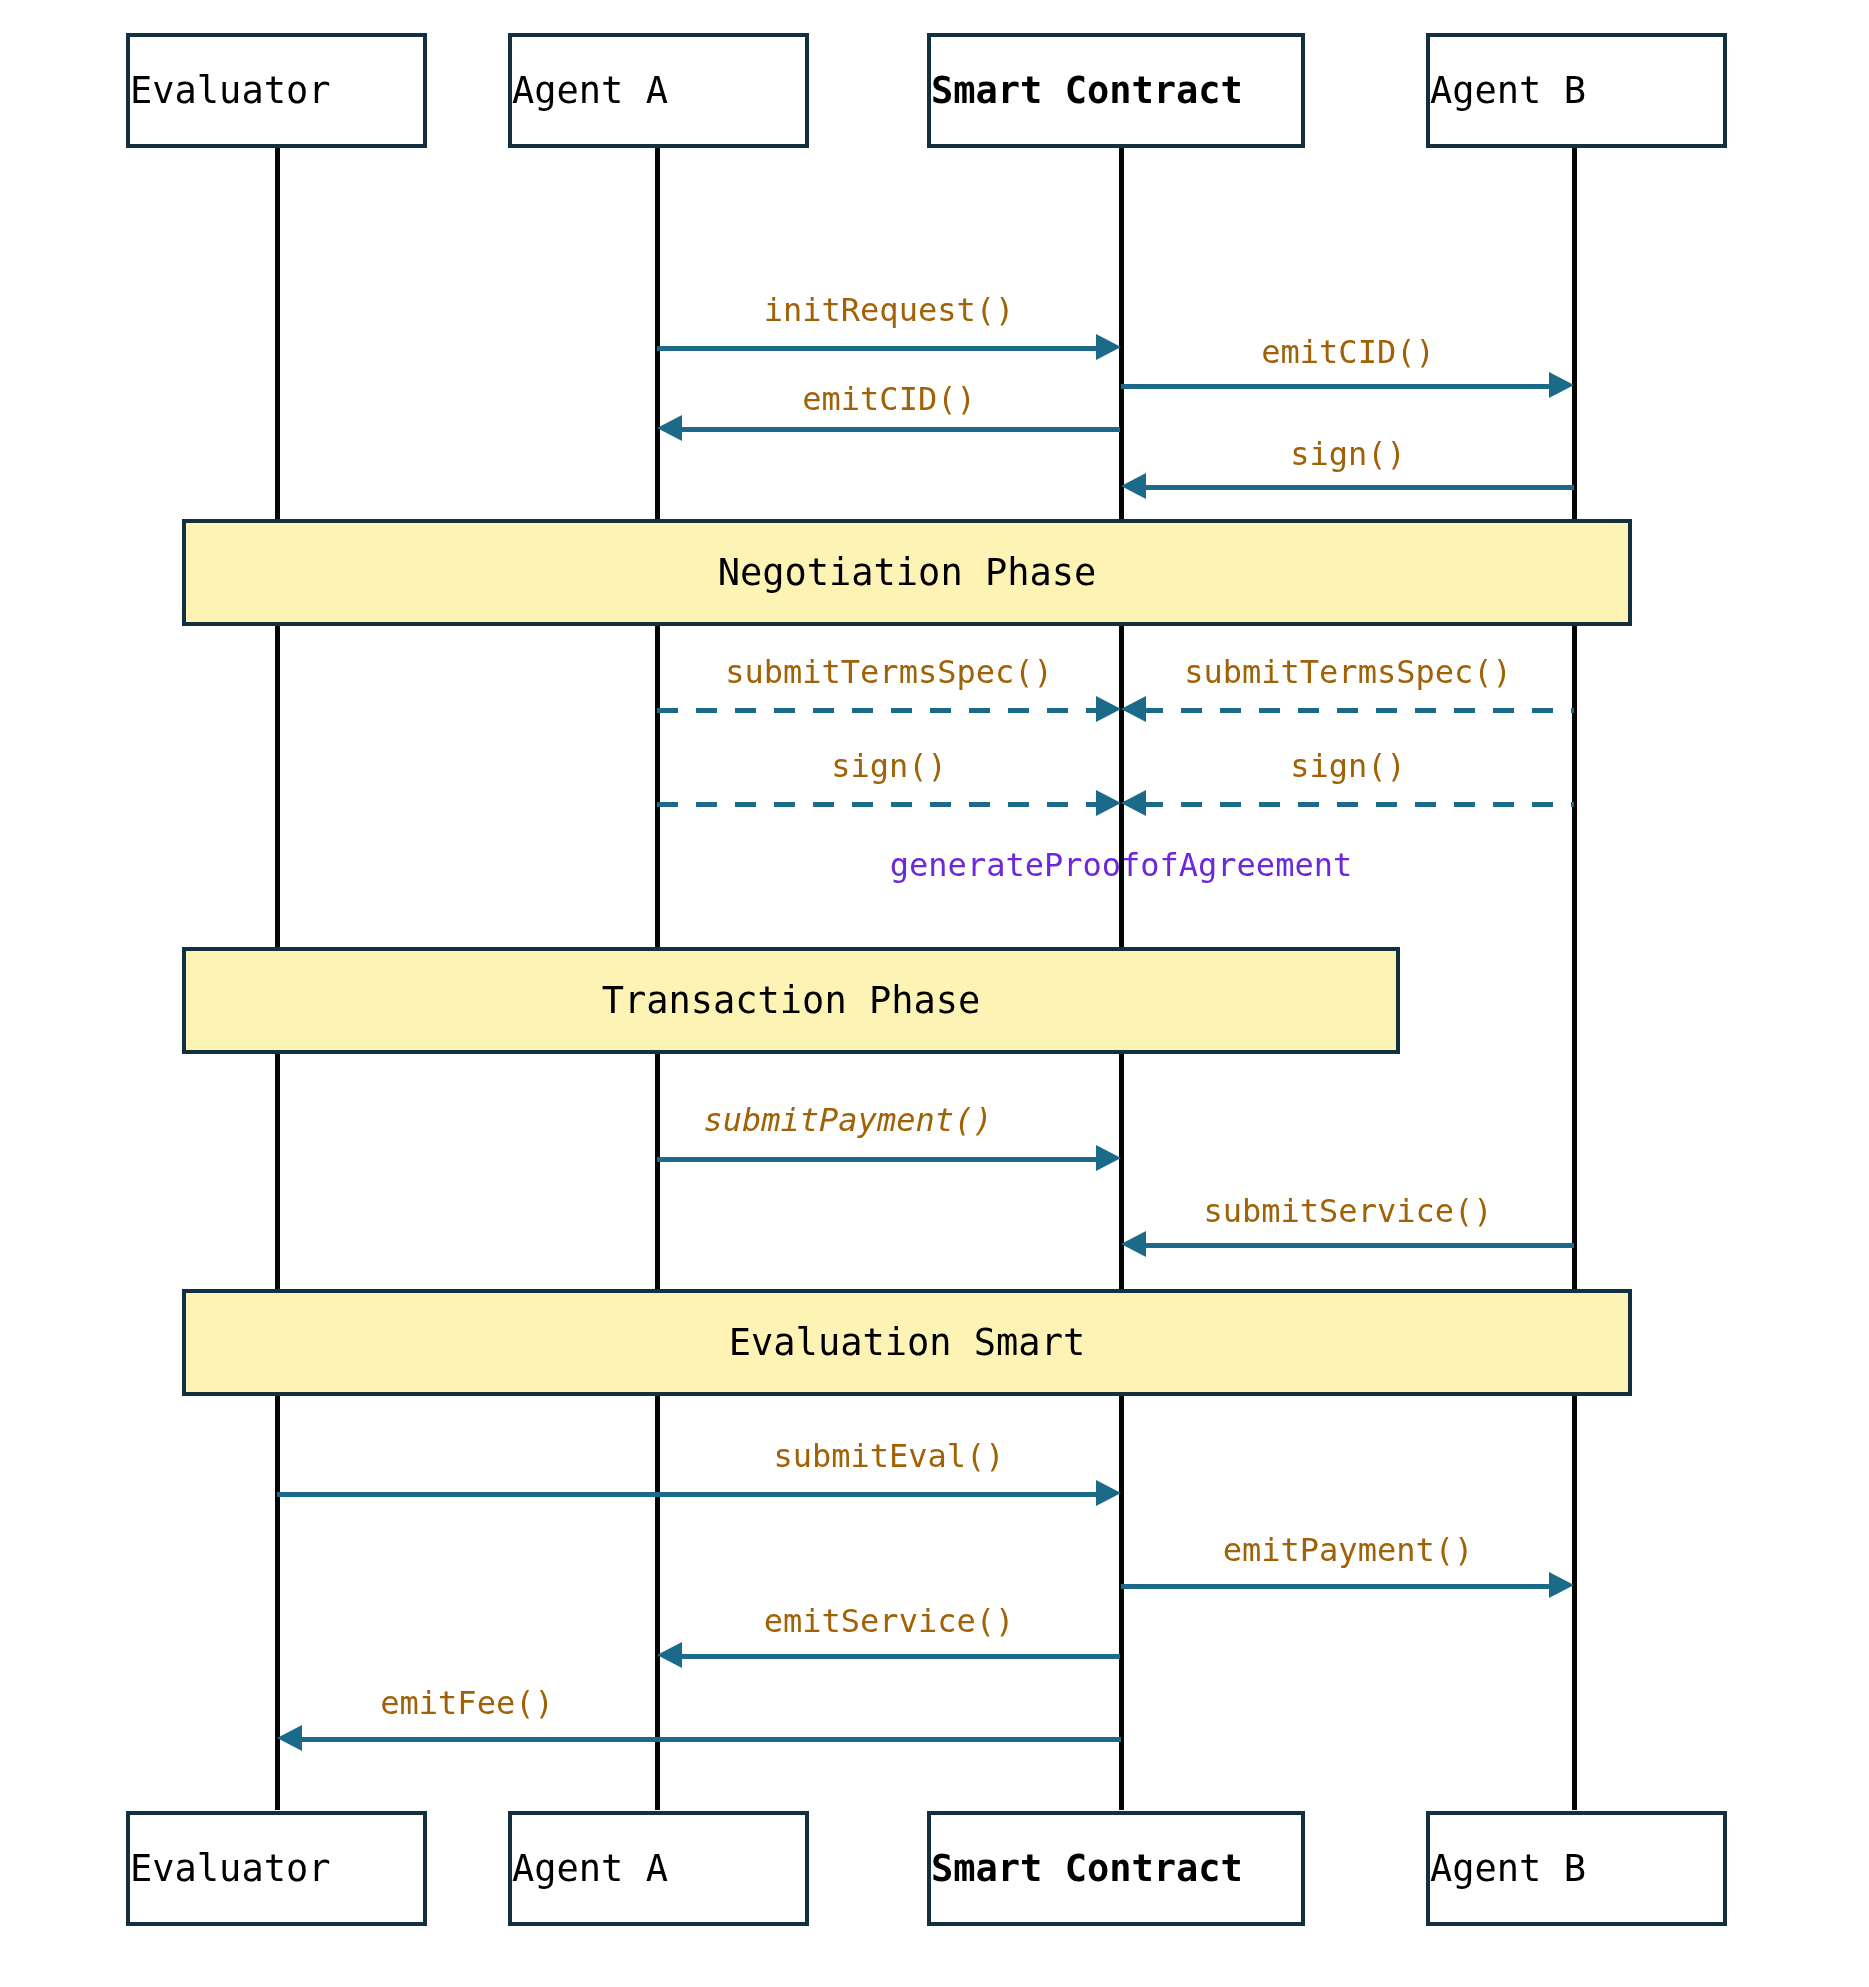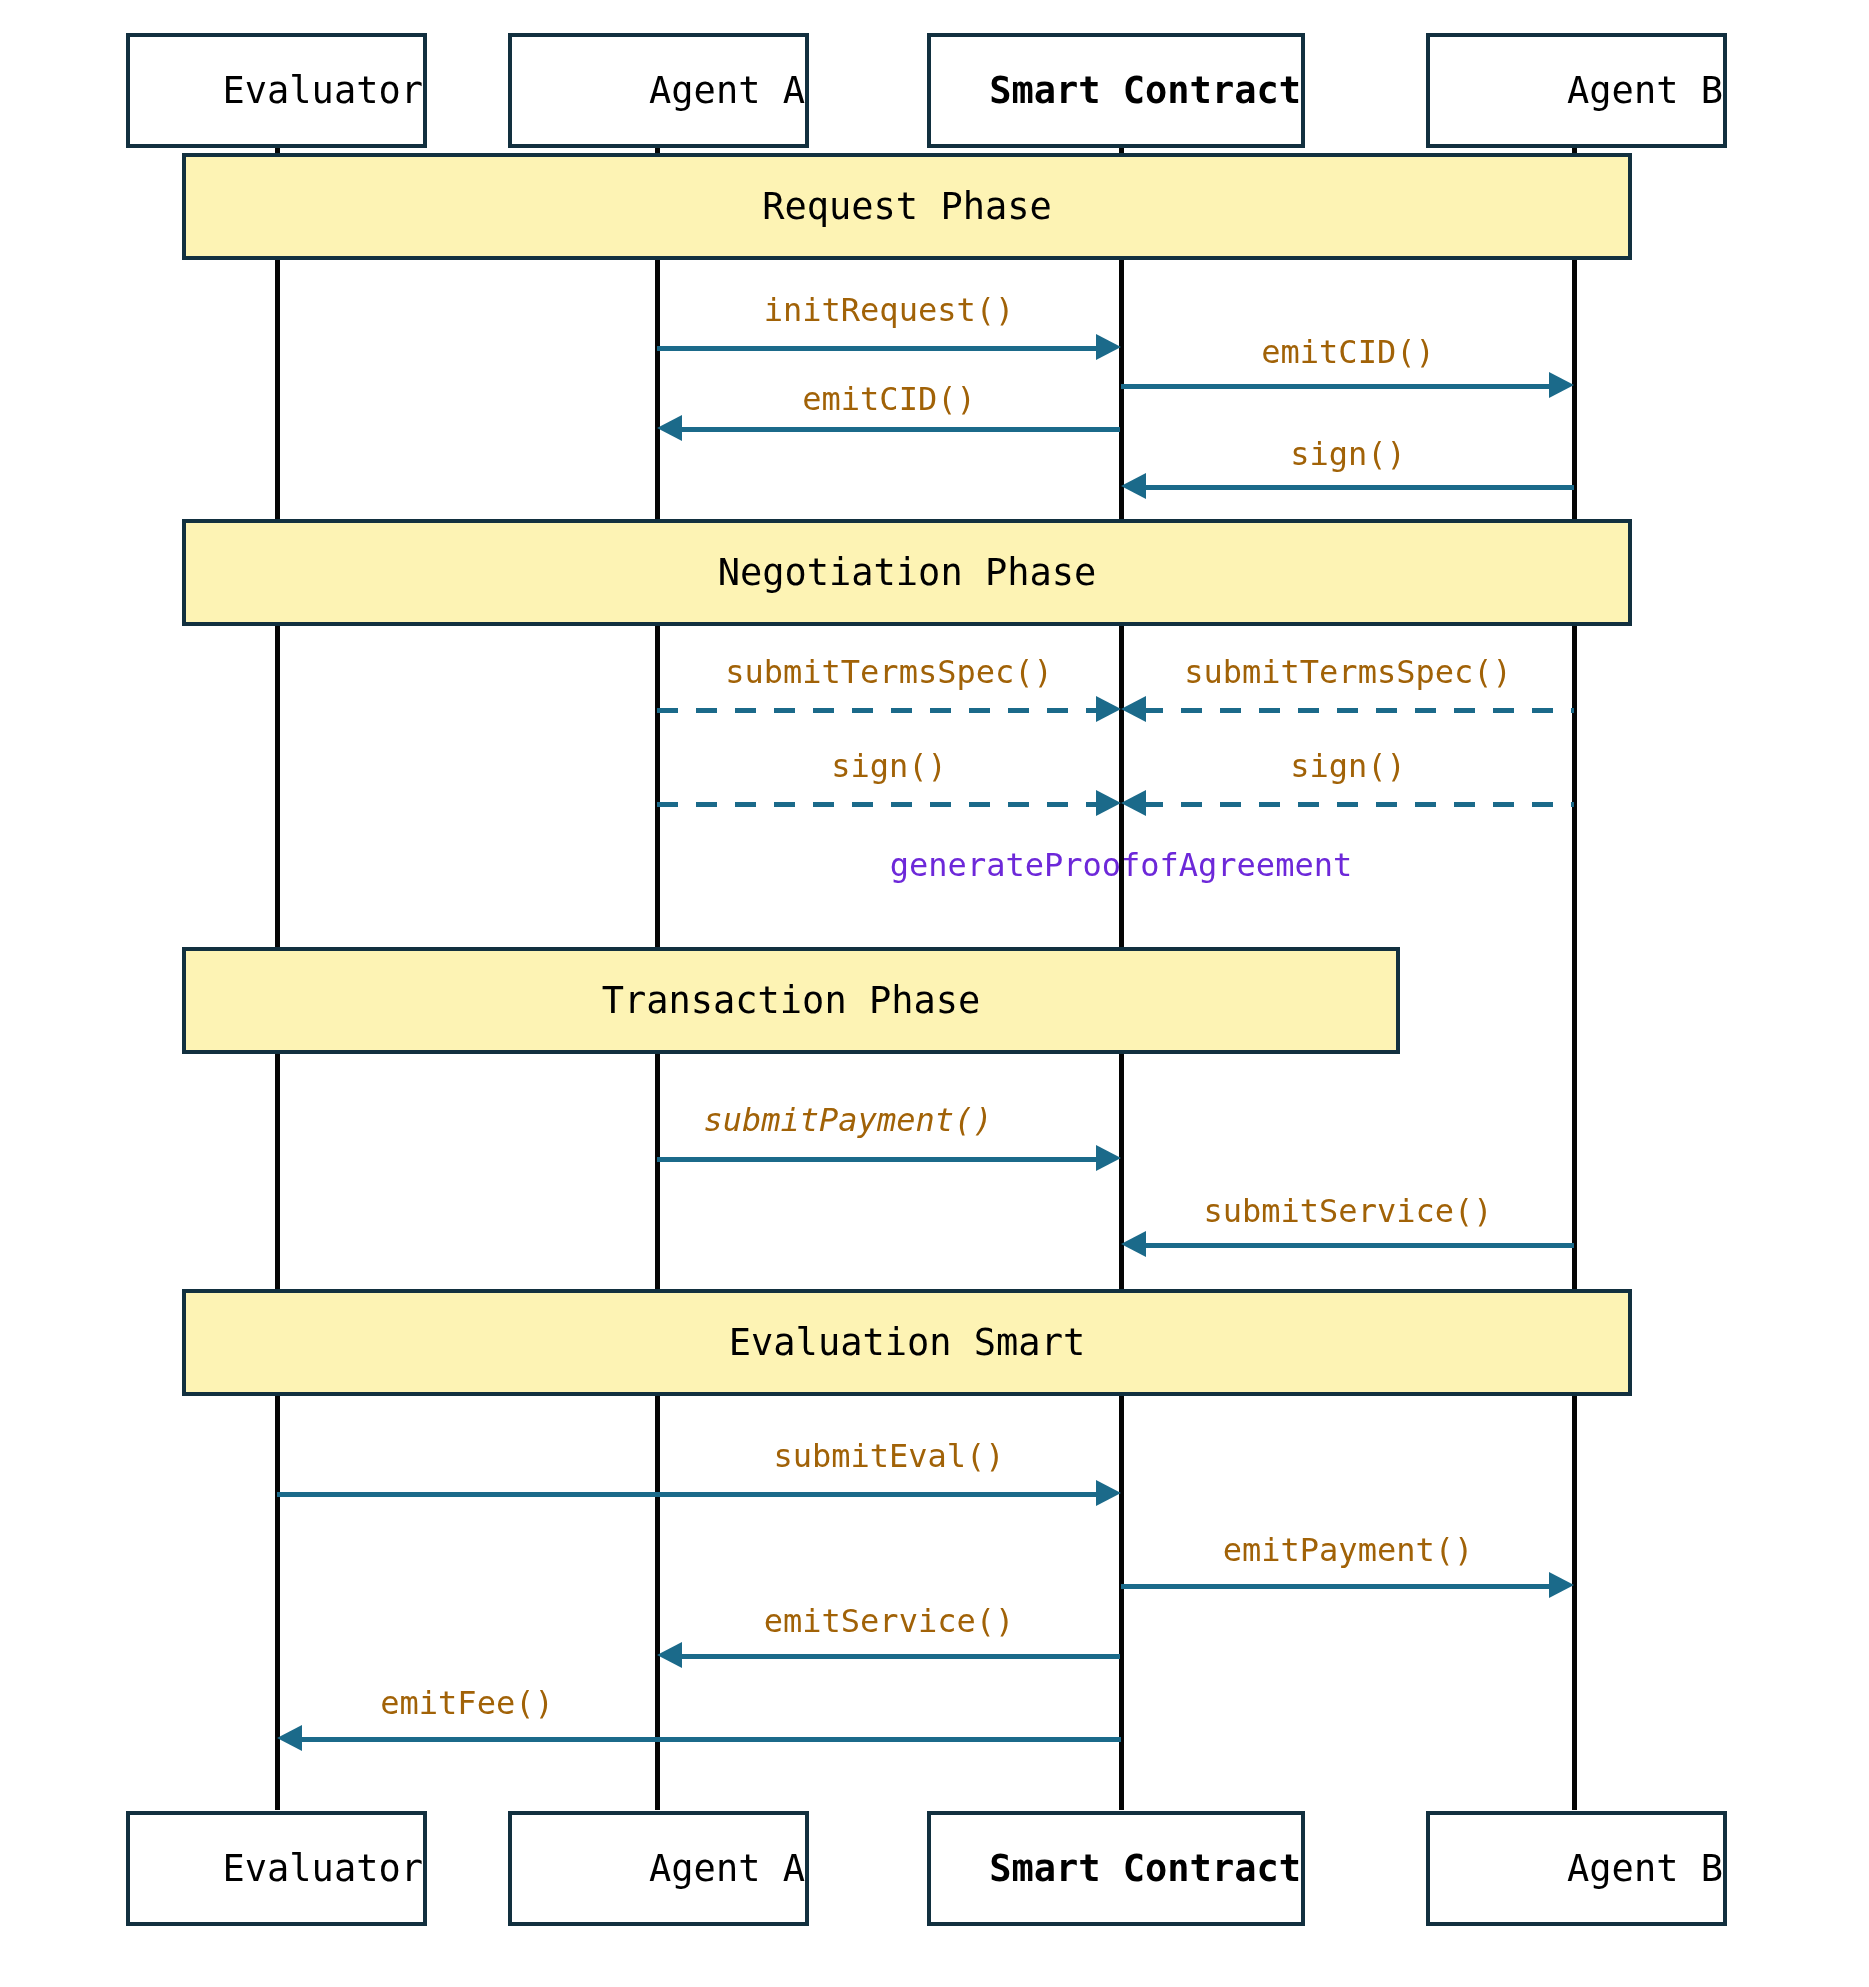--- a/index.html
+++ b/index.html
@@ -20,21 +20,21 @@
   }
 
   
   .participant-box {
     position: absolute;
     box-sizing: border-box;
     background: #ffffff;
     border: 4.9px solid #12303f;
     display: flex;
     align-items: center;
-    justify-content: flex-end;
+    justify-content: flex-start;
     text-align: center;
     z-index: 40;
   }
   .participant-label {
     font-family: "DejaVu Sans Mono", "Liberation Mono", monospace;
     font-size: 37px;
     color: #000000;
     letter-spacing: 0px;
     white-space: nowrap;
   }
@@ -125,23 +125,20 @@
   }
 </style>
 </head>
 <body>
 
 <div id="diagram-root">
     <div class="lifeline" style="left: 275px; top: 147px; height: 1663px;"></div>
     <div class="lifeline" style="left: 655px; top: 147px; height: 1663px;"></div>
     <div class="lifeline" style="left: 1119px; top: 147px; height: 1663px;"></div>
     <div class="lifeline" style="left: 1572px; top: 147px; height: 1663px;"></div>
-    <div class="phase-band" style="left: 182px; top: 153px; width: 1450px; height: 107px;">
-      <span class="phase-label">Request Phase</span>
-    </div>
     <div class="phase-band" style="left: 182px; top: 519px; width: 1450px; height: 107px;">
       <span class="phase-label">Negotiation Phase</span>
     </div>
     <div class="phase-band" style="left: 182px; top: 947px; width: 1218px; height: 107px;">
       <span class="phase-label">Transaction Phase</span>
     </div>
     <div class="phase-band" style="left: 182px; top: 1289px; width: 1450px; height: 107px;">
       <span class="phase-label">Evaluation Smart</span>
     </div>
     <div class="msg" style="left: 657px; top: 346px; width: 464px;">

